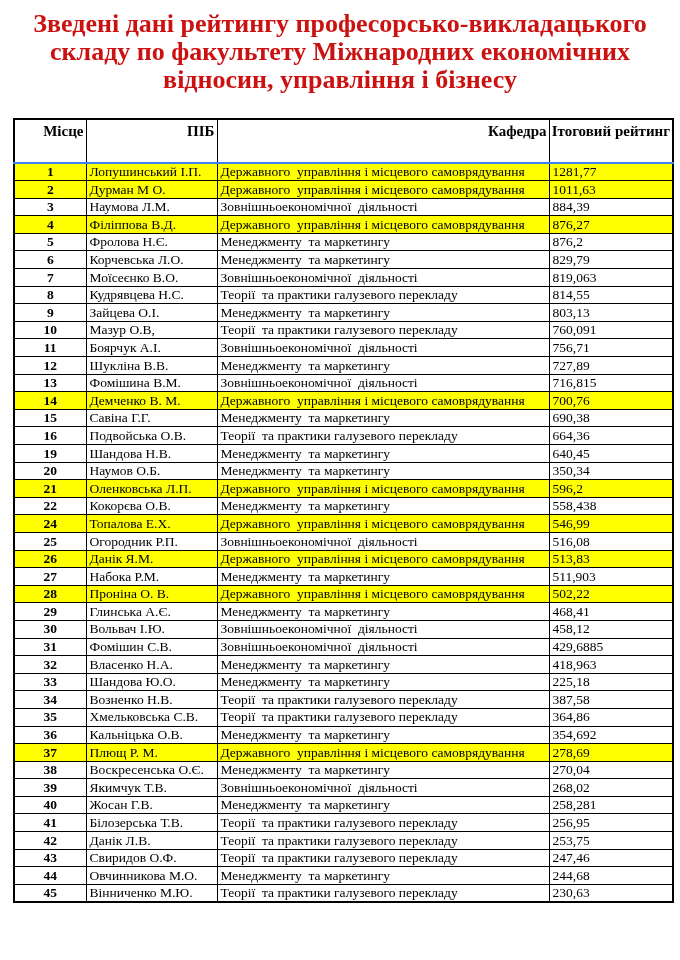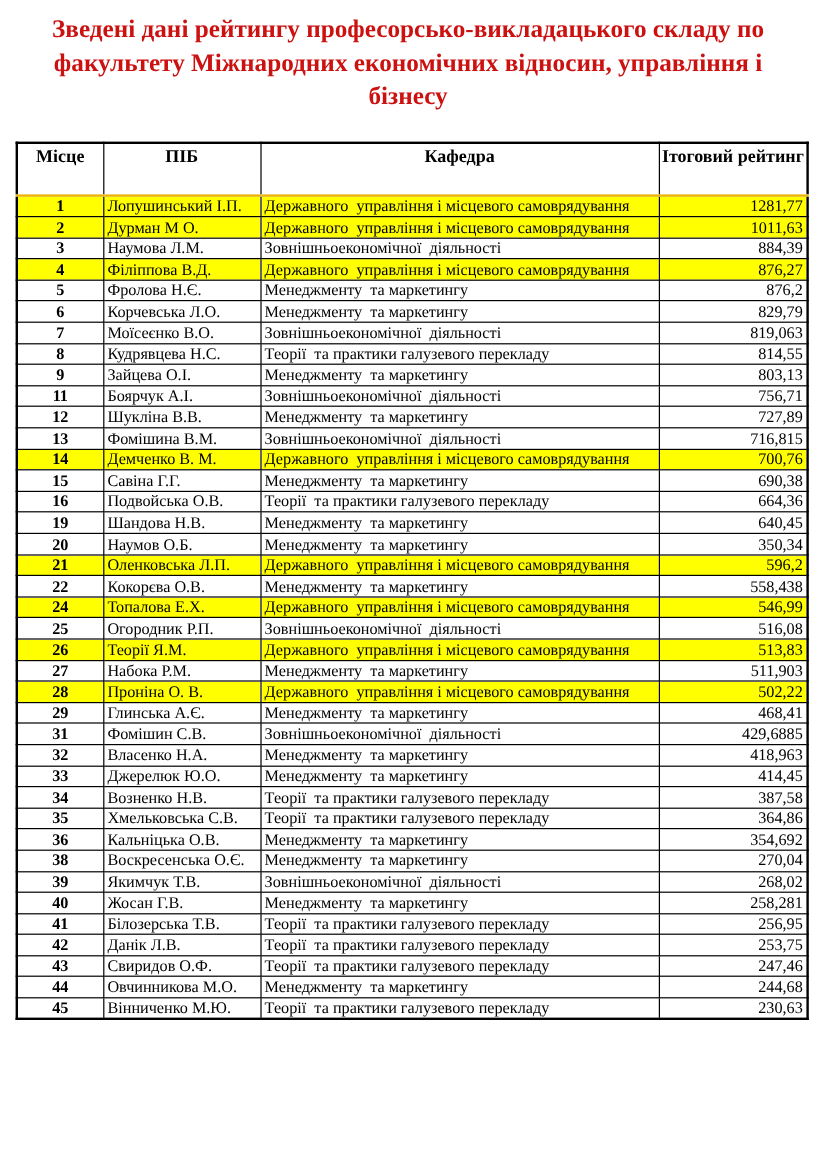--- a/index.html
+++ b/index.html
@@ -11,21 +11,21 @@
     width: 680px;
     height: 960px;
     font-family: "Liberation Serif", serif;
     color: #000000;
     overflow: hidden;
     box-sizing: border-box;
   }
   .doc-title {
     color: var(--title-red, #cc1111);
     font-weight: bold;
-    font-size: 21px;
+    font-size: 26px;
     line-height: 28px;
     text-align: center;
     margin: 10px 28px 0 28px;
   }
   table.rating-table {
     margin: 24px 0 0 13px;
     width: 659px;
     border-collapse: collapse;
     table-layout: fixed;
     border: 2px solid #000000;
@@ -33,44 +33,44 @@
   table.rating-table th,
   table.rating-table td {
     border: 1px solid #000000;
     box-sizing: border-box;
     overflow: hidden;
     white-space: pre-wrap;
   }
   table.rating-table thead th {
     font-size: 15px;
     font-weight: bold;
-    text-align: center;
+    text-align: right;
     vertical-align: top;
     padding: 3px 2px 22px 2px;
-    border-bottom: 2px solid #eab308;
+    border-bottom: 2px solid #3b82f6;
     background: #ffffff;
   }
   table.rating-table tbody tr {
     height: 17.6px;
   }
   table.rating-table tbody td {
     font-size: 13.5px;
     line-height: 1;
     vertical-align: middle;
     padding: 0 3px;
   }
   td.col-place {
     text-align: center;
     font-weight: bold;
   }
   td.col-name, td.col-dept {
     text-align: left;
   }
   td.col-rating {
-    text-align: right;
+    text-align: left;
   }
   tr.hl td {
     background: var(--hl-yellow, #ffff00);
   }
 </style>
 </head>
 <body>
 
 <div>
   <div class="doc-title">Зведені дані рейтингу професорсько-викладацького складу по факультету Міжнародних економічних відносин, управління і бізнесу</div>
@@ -139,20 +139,26 @@
           <td class="col-dept">Теорії  та практики галузевого перекладу</td>
           <td class="col-rating">814,55</td>
         </tr>
         <tr>
           <td class="col-place">9</td>
           <td class="col-name">Зайцева О.І.</td>
           <td class="col-dept">Менеджменту  та маркетингу</td>
           <td class="col-rating">803,13</td>
         </tr>
         <tr>
+          <td class="col-place">10</td>
+          <td class="col-name">Мазур О.В,</td>
+          <td class="col-dept">Теорії  та практики галузевого перекладу</td>
+          <td class="col-rating">760,091</td>
+        </tr>
+        <tr>
           <td class="col-place">11</td>
           <td class="col-name">Боярчук А.І.</td>
           <td class="col-dept">Зовнішньоекономічної  діяльності</td>
           <td class="col-rating">756,71</td>
         </tr>
         <tr>
           <td class="col-place">12</td>
           <td class="col-name">Шукліна В.В.</td>
           <td class="col-dept">Менеджменту  та маркетингу</td>
           <td class="col-rating">727,89</td>
@@ -212,21 +218,21 @@
           <td class="col-rating">546,99</td>
         </tr>
         <tr>
           <td class="col-place">25</td>
           <td class="col-name">Огородник Р.П.</td>
           <td class="col-dept">Зовнішньоекономічної  діяльності</td>
           <td class="col-rating">516,08</td>
         </tr>
         <tr class="hl">
           <td class="col-place">26</td>
-          <td class="col-name">Теорії Я.М.</td>
+          <td class="col-name">Данік Я.М.</td>
           <td class="col-dept">Державного  управління і місцевого самоврядування</td>
           <td class="col-rating">513,83</td>
         </tr>
         <tr>
           <td class="col-place">27</td>
           <td class="col-name">Набока Р.М.</td>
           <td class="col-dept">Менеджменту  та маркетингу</td>
           <td class="col-rating">511,903</td>
         </tr>
         <tr class="hl">
@@ -235,54 +241,66 @@
           <td class="col-dept">Державного  управління і місцевого самоврядування</td>
           <td class="col-rating">502,22</td>
         </tr>
         <tr>
           <td class="col-place">29</td>
           <td class="col-name">Глинська А.Є.</td>
           <td class="col-dept">Менеджменту  та маркетингу</td>
           <td class="col-rating">468,41</td>
         </tr>
         <tr>
+          <td class="col-place">30</td>
+          <td class="col-name">Вольвач І.Ю.</td>
+          <td class="col-dept">Зовнішньоекономічної  діяльності</td>
+          <td class="col-rating">458,12</td>
+        </tr>
+        <tr>
           <td class="col-place">31</td>
           <td class="col-name">Фомішин С.В.</td>
           <td class="col-dept">Зовнішньоекономічної  діяльності</td>
           <td class="col-rating">429,6885</td>
         </tr>
         <tr>
           <td class="col-place">32</td>
           <td class="col-name">Власенко Н.А.</td>
           <td class="col-dept">Менеджменту  та маркетингу</td>
           <td class="col-rating">418,963</td>
         </tr>
         <tr>
           <td class="col-place">33</td>
-          <td class="col-name">Джерелюк Ю.О.</td>
-          <td class="col-dept">Менеджменту  та маркетингу</td>
-          <td class="col-rating">414,45</td>
+          <td class="col-name">Шандова Ю.О.</td>
+          <td class="col-dept">Менеджменту  та маркетингу</td>
+          <td class="col-rating">225,18</td>
         </tr>
         <tr>
           <td class="col-place">34</td>
           <td class="col-name">Возненко Н.В.</td>
           <td class="col-dept">Теорії  та практики галузевого перекладу</td>
           <td class="col-rating">387,58</td>
         </tr>
         <tr>
           <td class="col-place">35</td>
           <td class="col-name">Хмельковська С.В.</td>
           <td class="col-dept">Теорії  та практики галузевого перекладу</td>
           <td class="col-rating">364,86</td>
         </tr>
         <tr>
           <td class="col-place">36</td>
           <td class="col-name">Кальніцька О.В.</td>
           <td class="col-dept">Менеджменту  та маркетингу</td>
           <td class="col-rating">354,692</td>
+        </tr>
+        <tr class="hl">
+          <td class="col-place">37</td>
+          <td class="col-name">Плющ Р. М.</td>
+          <td class="col-dept">Державного  управління і місцевого самоврядування</td>
+          <td class="col-rating">278,69</td>
         </tr>
         <tr>
           <td class="col-place">38</td>
           <td class="col-name">Воскресенська О.Є.</td>
           <td class="col-dept">Менеджменту  та маркетингу</td>
           <td class="col-rating">270,04</td>
         </tr>
         <tr>
           <td class="col-place">39</td>
           <td class="col-name">Якимчук Т.В.</td>

